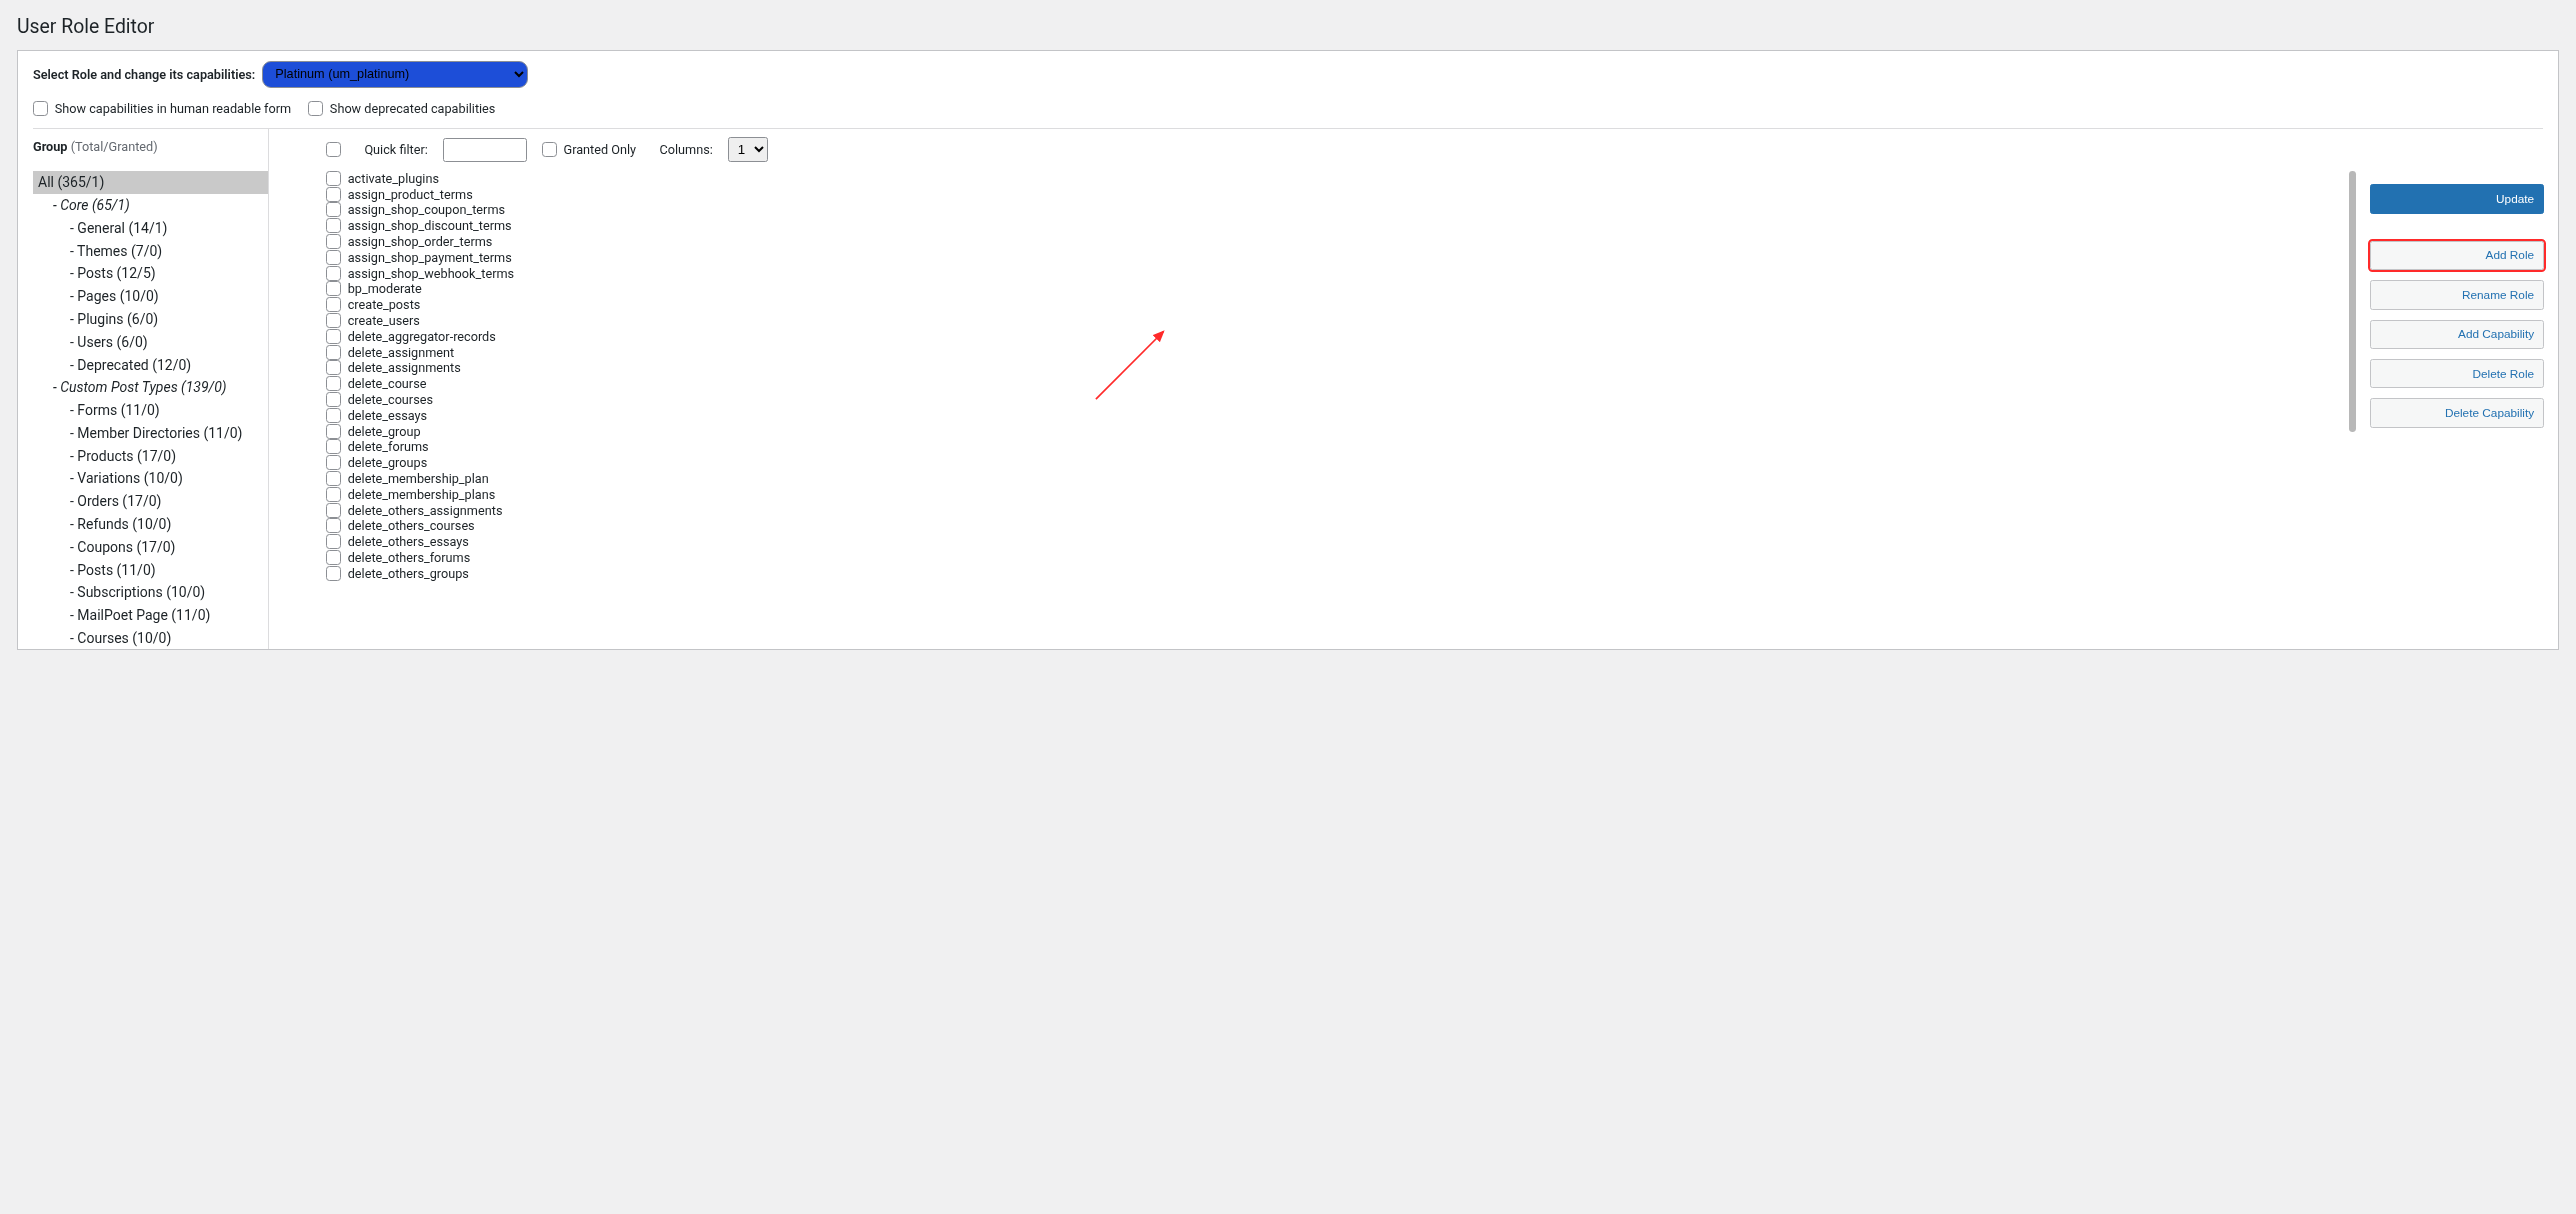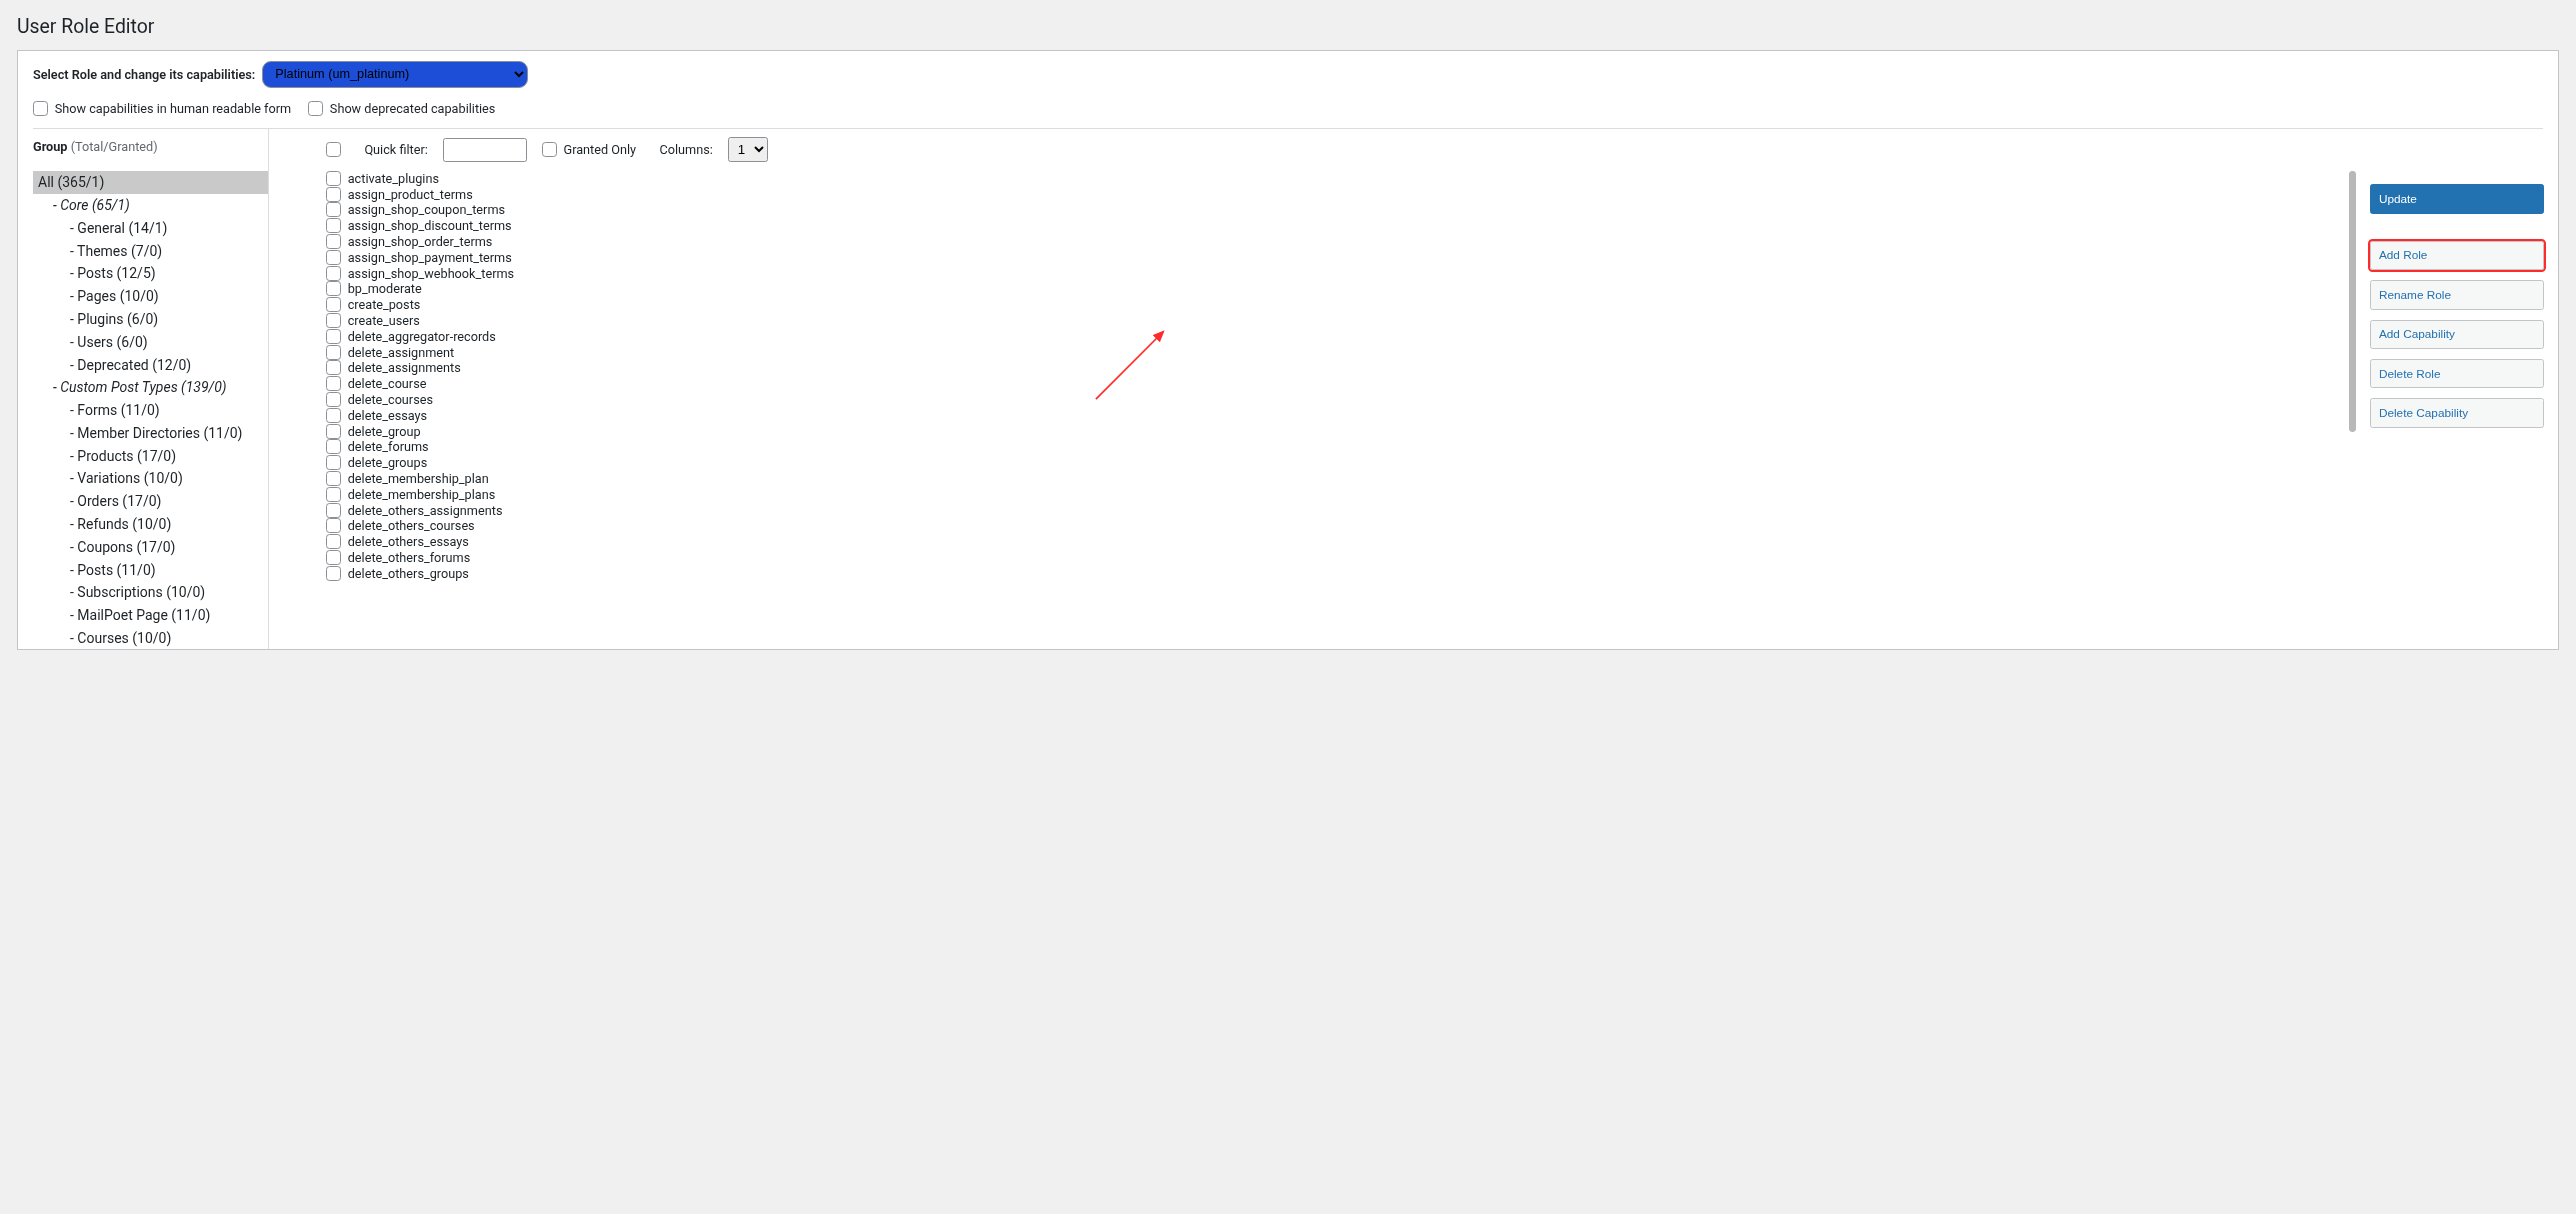--- a/index.html
+++ b/index.html
@@ -150,21 +150,21 @@
     background: #b8b8b8;
     border-radius: 3.4px;
   }
   .actions-col {
     width: 187px;
     padding: 13.5px 0 0 13.5px;
   }
   .btn {
     display: block;
     width: 174px;
-    text-align: left;
+    text-align: right;
     padding: 6.7px 8.4px;
     font-size: 11.8px;
     border-radius: 2.5px;
     border: 0.8px solid #c3c4c7;
     background: #f6f7f7;
     color: #2271b1;
     cursor: pointer;
     margin-bottom: 10px;
   }
   .btn.primary {

